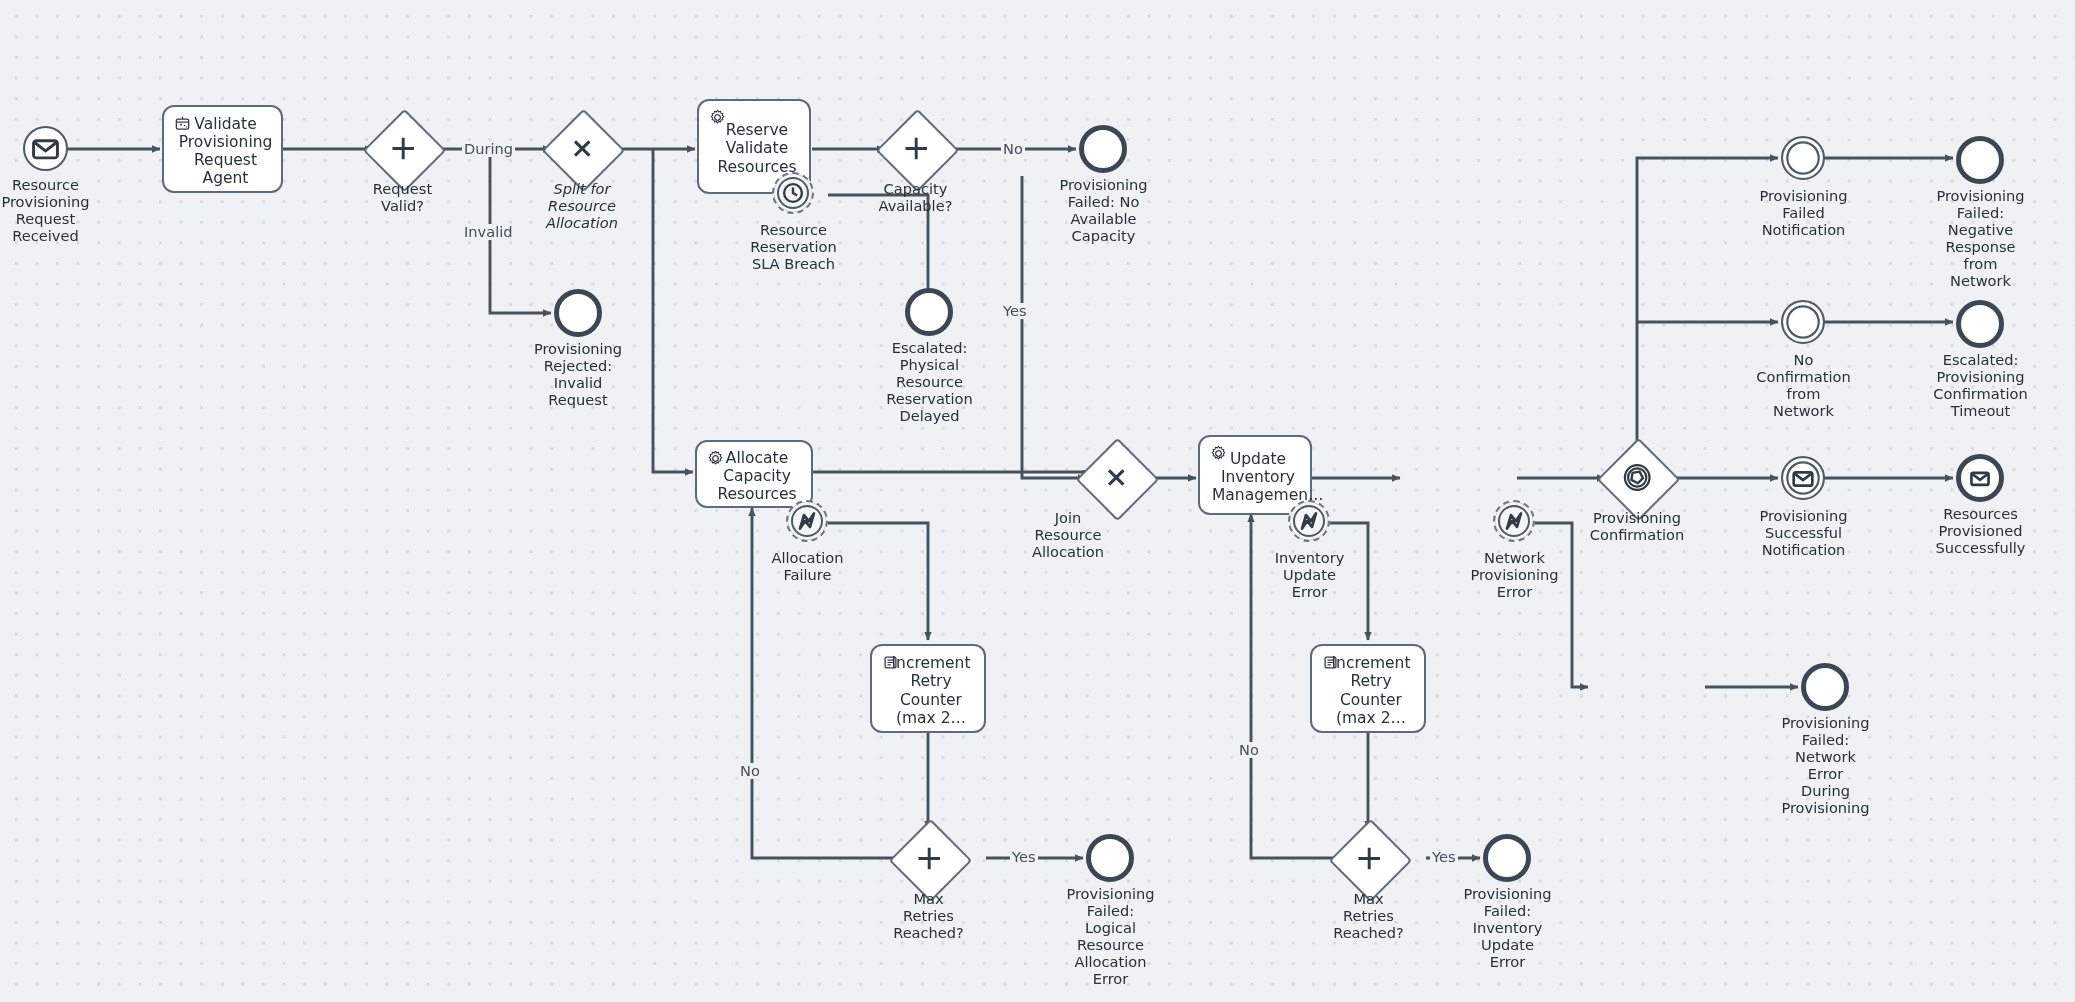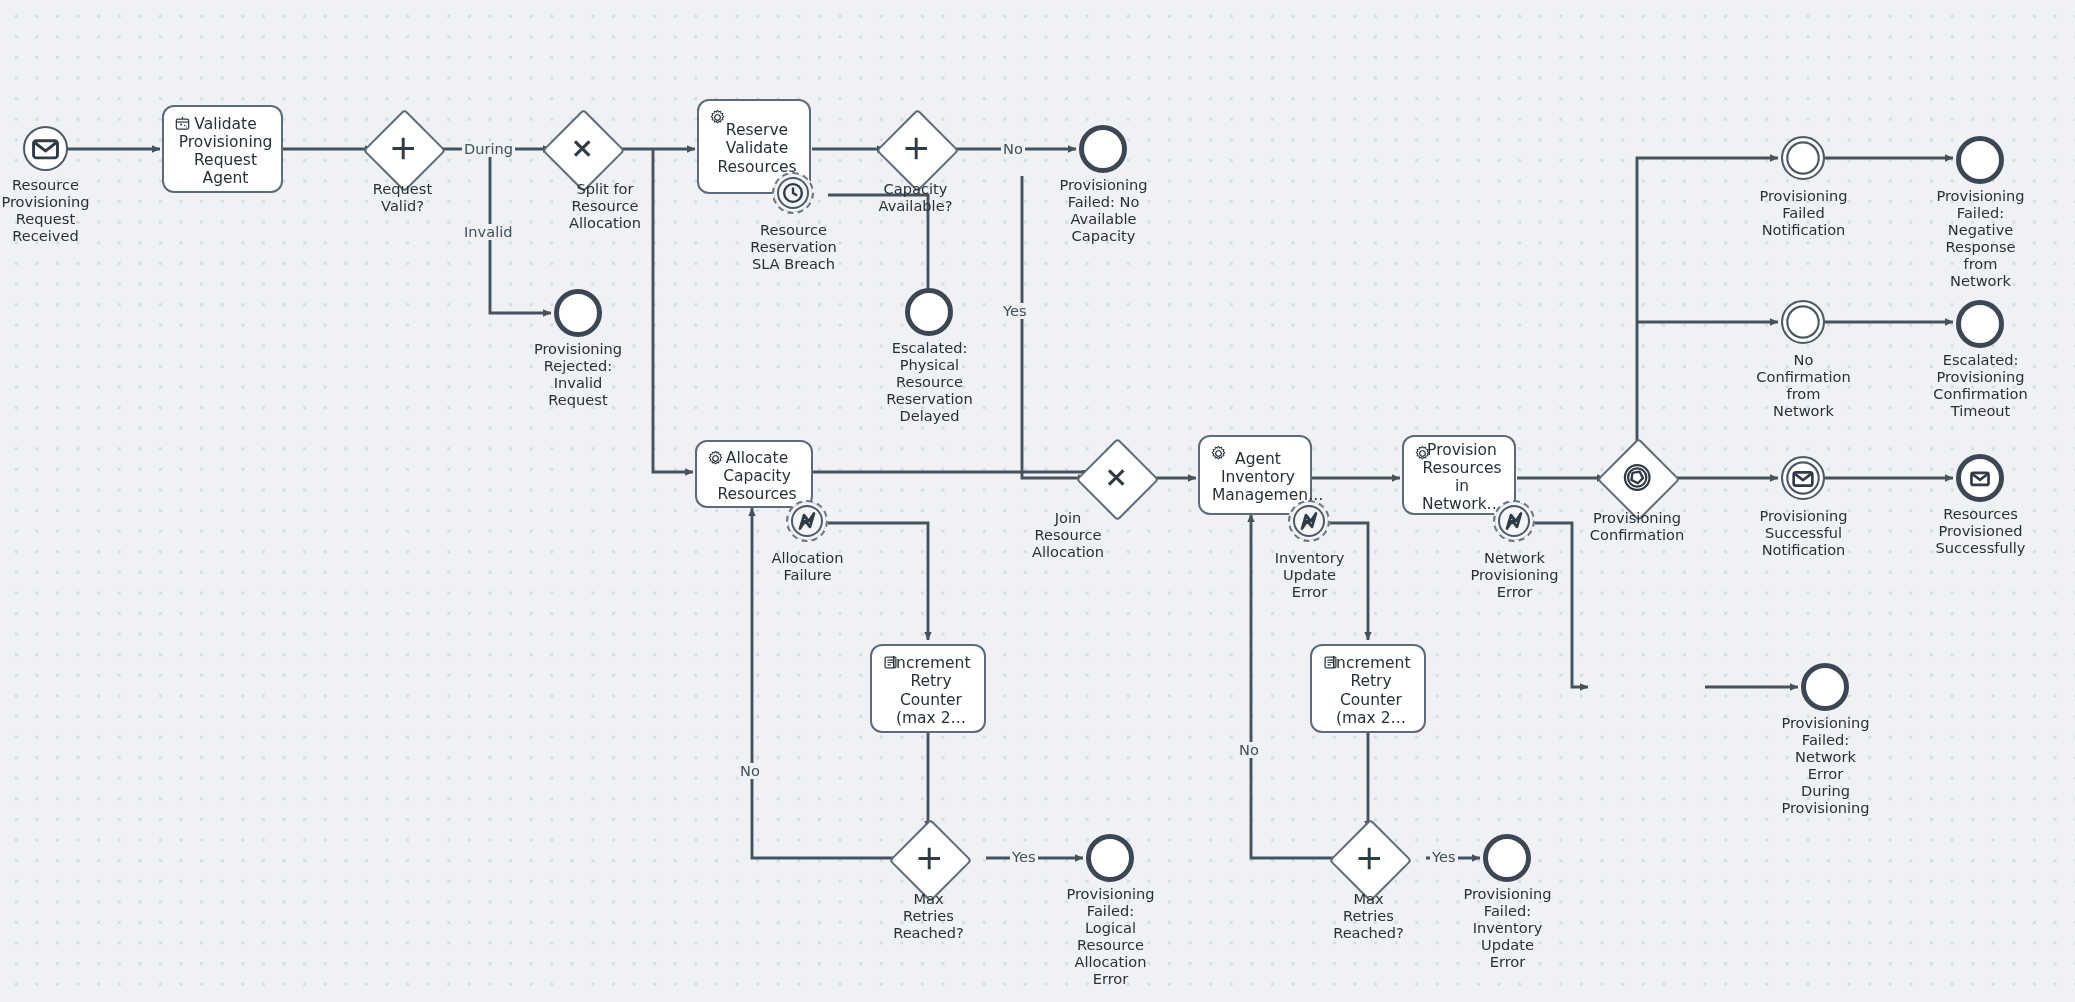--- a/index.html
+++ b/index.html
@@ -221,21 +221,21 @@
 Valid?</div>
 
   <div class="gw-wrap" style="left:554px; top:121px; width:55px; height:55px;">
     <div class="gw" style="width:55px; height:55px;"></div>
     <div class="gw-inner">
       <svg width="34" height="34" viewBox="0 0 24 24">
         <path d="M12,4.8 L12,19.2 M4.8,12 L19.2,12" stroke="#2f3b46" stroke-width="2.2" fill="none"></path>
       </svg>
     </div>
   </div>
-  <div class="nlabel" style="left:546px; top:181px; width:118px;">Split for
+  <div class="nlabel" style="left:523px; top:181px; width:118px;font-style:italic;">Split for
 Resource
 Allocation</div>
 
   <div class="node event ev-end" style="left:554px; top:289px; width:48px; height:48px;"></div>
   <div class="nlabel" style="left:513px; top:341px; width:130px;">Provisioning
 Rejected:
 Invalid
 Request</div>
 
   <div class="node task" style="left:697px; top:99px; width:114px; height:95px;">
@@ -309,43 +309,34 @@
   </div>
   <div class="nlabel" style="left:1009px; top:510px; width:118px;">Join
 Resource
 Allocation</div>
 
   <div class="node task" style="left:1198px; top:435px; width:114px; height:80px;">
     <svg class="task-icon" viewBox="0 0 24 24">
       <path d="M12,8.4 a3.6,3.6 0 1,0 0.01,0 Z" fill="none" stroke="#2f3b46" stroke-width="1.6"></path>
       <path d="M12,2.9 l1.5,2.0 2.4,-0.8 0.4,2.5 2.5,0.4 -0.8,2.4 2.0,1.5 -2.0,1.5 0.8,2.4 -2.5,0.4 -0.4,2.5 -2.4,-0.8 -1.5,2.0 -1.5,-2.0 -2.4,0.8 -0.4,-2.5 -2.5,-0.4 0.8,-2.4 -2.0,-1.5 2.0,-1.5 -0.8,-2.4 2.5,-0.4 0.4,-2.5 2.4,0.8 z" fill="none" stroke="#2f3b46" stroke-width="1.35" stroke-linejoin="round"></path>
     </svg>
-    <span class="tlabel">Agent
+    <span class="tlabel">Update
 Inventory
 Managemen…</span>
   </div>
 
   <div class="node event ev-boundary" style="left:1288px; top:500px; width:42px; height:42px;">
     <svg class="evicon" viewBox="0 0 24 24">
       <path d="M7.6,16.8 L10.1,8.3 L13.1,12.1 L16.4,7.2 L13.9,15.7 L10.9,11.9 z" fill="none" stroke="#2f3b46" stroke-width="1.7" stroke-linejoin="round"></path>
     </svg>
   </div>
   <div class="nlabel" style="left:1246px; top:550px; width:127px;">Inventory
 Update
 Error</div>
 
-  <div class="node task" style="left:1402px; top:435px; width:114px; height:80px;">
-    <svg class="task-icon" viewBox="0 0 24 24">
-      <path d="M12,8.4 a3.6,3.6 0 1,0 0.01,0 Z" fill="none" stroke="#2f3b46" stroke-width="1.6"></path>
-      <path d="M12,2.9 l1.5,2.0 2.4,-0.8 0.4,2.5 2.5,0.4 -0.8,2.4 2.0,1.5 -2.0,1.5 0.8,2.4 -2.5,0.4 -0.4,2.5 -2.4,-0.8 -1.5,2.0 -1.5,-2.0 -2.4,0.8 -0.4,-2.5 -2.5,-0.4 0.8,-2.4 -2.0,-1.5 2.0,-1.5 -0.8,-2.4 2.5,-0.4 0.4,-2.5 2.4,0.8 z" fill="none" stroke="#2f3b46" stroke-width="1.35" stroke-linejoin="round"></path>
-    </svg>
-    <span class="tlabel">Provision
-Resources in
-Network…</span>
-  </div>
 
   <div class="node event ev-boundary" style="left:1493px; top:500px; width:42px; height:42px;">
     <svg class="evicon" viewBox="0 0 24 24">
       <path d="M7.6,16.8 L10.1,8.3 L13.1,12.1 L16.4,7.2 L13.9,15.7 L10.9,11.9 z" fill="none" stroke="#2f3b46" stroke-width="1.7" stroke-linejoin="round"></path>
     </svg>
   </div>
   <div class="nlabel" style="left:1451px; top:550px; width:127px;">Network
 Provisioning
 Error</div>
 

